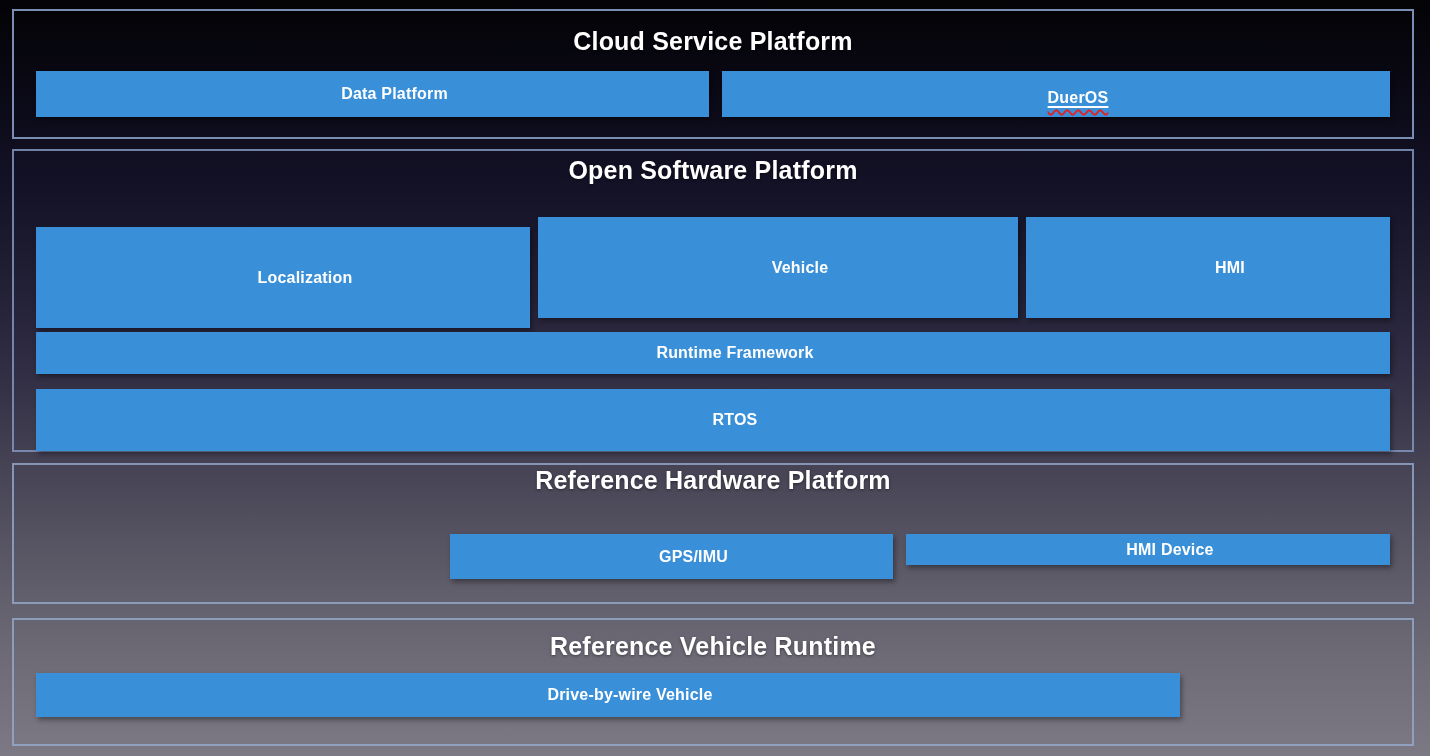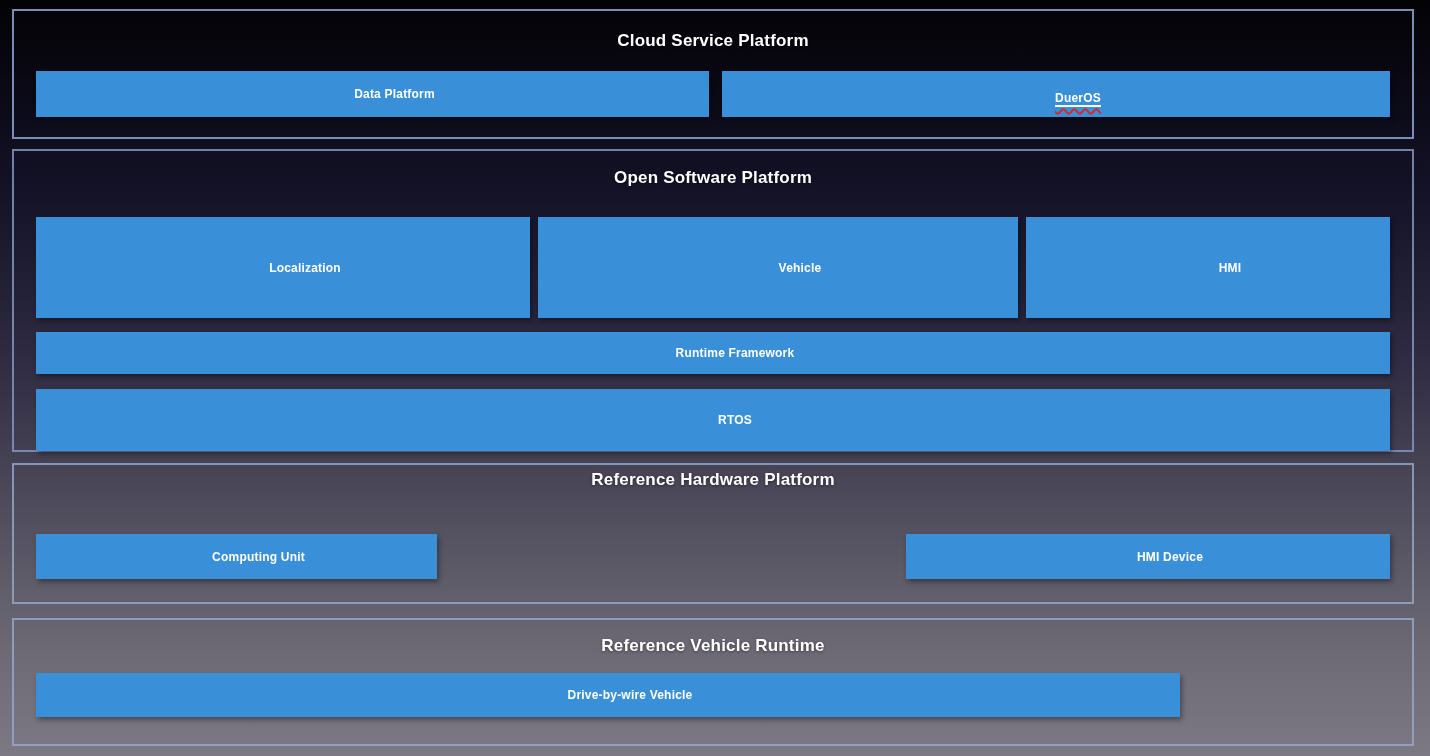--- a/index.html
+++ b/index.html
@@ -20,48 +20,48 @@
     border: 2px solid var(--section-border, #8195be);
     box-sizing: border-box;
   }
   #sec-cloud    { top: 9px;   height: 130px; border-color: rgba(129,149,190,0.95); }
   #sec-software { top: 149px; height: 303px; border-color: rgba(129,149,190,0.85); }
   #sec-hardware { top: 463px; height: 141px; border-color: rgba(150,170,205,0.8); }
   #sec-vehicle  { top: 618px; height: 128px; border-color: rgba(150,170,205,0.8); }
 
   .section-title {
     width: 100%; text-align: center; color: #ffffff;
-    font-size: 17px; line-height: 30px; letter-spacing: 0.2px;
+    font-size: 25px; line-height: 30px; letter-spacing: 0.2px;
     text-shadow: 0 1px 3px rgba(0,0,0,0.45);
   }
   #sec-cloud    .section-title { padding-top: 15px; }
-  #sec-software .section-title { padding-top: 12px; }
+  #sec-software .section-title { padding-top: 4px; }
   #sec-hardware .section-title { padding-top: 0; }
   #sec-vehicle  .section-title { padding-top: 11px; }
 
   .box {
     position: absolute; box-sizing: border-box;
     background: var(--box, #3a90d8);
-    color: #ffffff; font-size: 12px; letter-spacing: 0.2px;
+    color: #ffffff; font-size: 16px; letter-spacing: 0.2px;
     display: flex; align-items: center; justify-content: center;
     text-align: center;
     box-shadow: 2px 3px 5px rgba(0,0,0,0.38);
     padding-left: 44px;
   }
   
   #b-data      { left: 36px;   top: 71px;  width: 673px;  height: 46px; }
   #b-dueros    { left: 722px;  top: 71px;  width: 668px;  height: 46px; }
-  #b-local     { left: 36px;   top: 217px; width: 494px;  height: 101px; }
+  #b-local     { left: 36px;   top: 227px; width: 494px;  height: 101px; }
   #b-control   { left: 538px;  top: 217px; width: 480px;  height: 101px; }
   #b-hmi       { left: 1026px; top: 217px; width: 364px;  height: 101px; }
   #b-runtime   { left: 36px;   top: 332px; width: 1354px; height: 42px; justify-content: center; }
   #b-rtos      { left: 36px;   top: 389px; width: 1354px; height: 62px; }
   #b-computing { left: 36px;   top: 534px; width: 401px;  height: 45px; }
   #b-gps       { left: 450px;  top: 534px; width: 443px;  height: 45px; }
-  #b-hmidev    { left: 906px;  top: 534px; width: 484px;  height: 45px; }
+  #b-hmidev    { left: 906px;  top: 534px; width: 484px;  height: 31px; }
   #b-dbw       { left: 36px;   top: 673px; width: 1144px; height: 44px; }
 
   .u-solid {
     text-decoration: underline solid #ffffff;
     text-decoration-thickness: 1.5px;
     text-underline-offset: 3px;
     margin-top: 8px;
   }
   .u-wavy {
     text-decoration: underline wavy var(--squiggle, #e02222);
@@ -111,24 +111,24 @@
   </div>
 
   <div class="box" id="b-runtime">
     <span>Runtime Framework</span>
   </div>
 
   <div class="box" id="b-rtos">
     <span>RTOS</span>
   </div>
 
-  <div class="box" id="b-computing">
-    <span>Computing Unit</span>
+
+  <div class="box" id="b-gps">
+    <span>GPS/IMU</span>
   </div>
-
 
   <div class="box" id="b-hmidev">
     <span>HMI Device</span>
   </div>
 
   <div class="box" id="b-dbw">
     <span>Drive-by-wire Vehicle</span>
   </div>
 
 </div>

